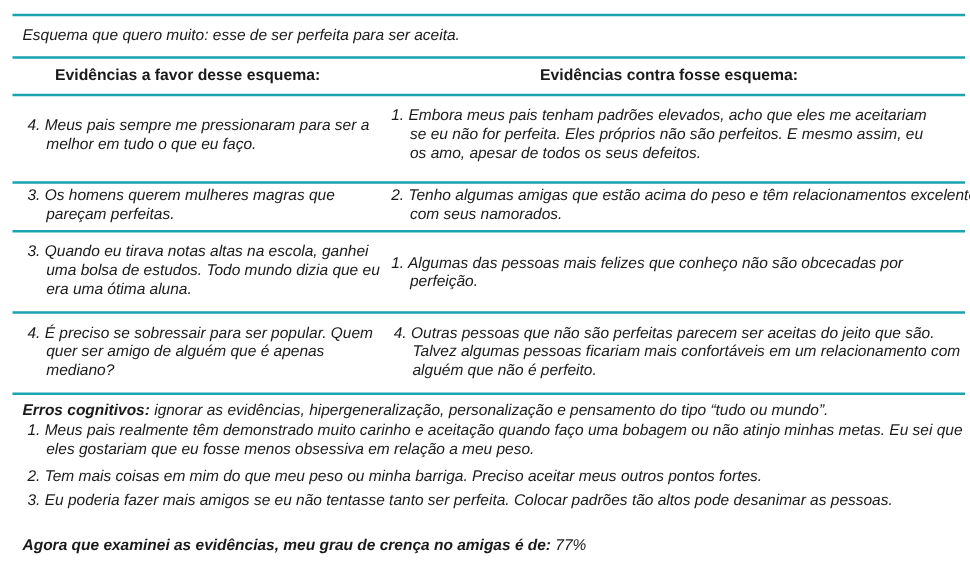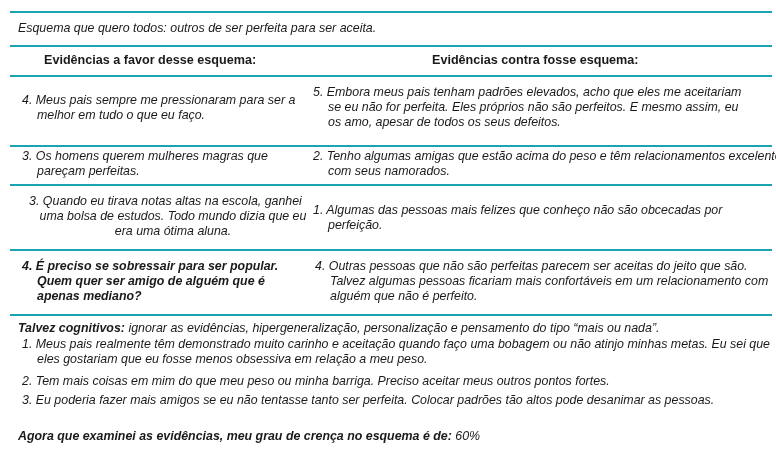--- a/index.html
+++ b/index.html
@@ -20,43 +20,43 @@
 
 <div class="hr" style="top:11px;"></div>
 <div class="hr" style="top:45px;"></div>
 <div class="hr" style="top:75px;"></div>
 <div class="hr" style="top:145px;"></div>
 <div class="hr" style="top:184px;"></div>
 <div class="hr" style="top:249px;"></div>
 <div class="hr" style="top:314px;"></div>
 
 <div class="abs it" style="left:18px; top:21px; line-height:15px;">
-  <span>Esquema que quero todos:</span>
-  <span>outros de ser perfeita para ser aceita.</span>
+  <span>Esquema que quero muito:</span>
+  <span>esse de ser perfeita para ser aceita.</span>
 </div>
 
 <div class="abs b" style="left:44px; top:53px; font-size:12.6px;">Evidências a favor desse esquema:</div>
 <div class="abs b" style="left:432px; top:53px; font-size:12.6px;">Evidências contra fosse esquema:</div>
 
 <div class="cell item" style="left:22px; top:93px; width:272px;">4. Meus pais sempre me pressionaram para ser a melhor em tudo o que eu faço.</div>
-<div class="cell item" style="left:313px; top:85px; width:420px;">5. Embora meus pais tenham padrões elevados, acho que eles me aceitariam se eu não for perfeita. Eles próprios não são perfeitos. E mesmo assim, eu os amo, apesar de todos os seus defeitos.</div>
+<div class="cell item" style="left:313px; top:85px; width:420px;">1. Embora meus pais tenham padrões elevados, acho que eles me aceitariam se eu não for perfeita. Eles próprios não são perfeitos. E mesmo assim, eu os amo, apesar de todos os seus defeitos.</div>
 
 <div class="cell item" style="left:22px; top:149px; width:272px;">3. Os homens querem mulheres magras que pareçam perfeitas.</div>
 <div class="cell item" style="left:313px; top:149px; width:460px;">2. Tenho algumas amigas que estão acima do peso e têm relacionamentos excelentes com seus namorados.</div>
 
-<div class="cell item" style="left:22px; top:194px; width:272px;text-align:center;">3. Quando eu tirava notas altas na escola, ganhei uma bolsa de estudos. Todo mundo dizia que eu era uma ótima aluna.</div>
+<div class="cell item" style="left:22px; top:194px; width:272px;">3. Quando eu tirava notas altas na escola, ganhei uma bolsa de estudos. Todo mundo dizia que eu era uma ótima aluna.</div>
 <div class="cell item" style="left:313px; top:203px; width:440px;">1. Algumas das pessoas mais felizes que conheço não são obcecadas por perfeição.</div>
 
-<div class="cell item" style="left:22px; top:259px; width:272px;font-weight:bold;">4. É preciso se sobressair para ser popular. Quem quer ser amigo de alguém que é apenas mediano?</div>
+<div class="cell item" style="left:22px; top:259px; width:272px;">4. É preciso se sobressair para ser popular. Quem quer ser amigo de alguém que é apenas mediano?</div>
 <div class="cell item" style="left:315px; top:259px; width:440px;">4. Outras pessoas que não são perfeitas parecem ser aceitas do jeito que são. Talvez algumas pessoas ficariam mais confortáveis em um relacionamento com alguém que não é perfeito.</div>
 
 <div class="bottom-line" style="top:321px;">
-  <span class="b">Talvez cognitivos:</span>
-  <span>ignorar as evidências, hipergeneralização, personalização e pensamento do tipo “mais ou nada”.</span>
+  <span class="b">Erros cognitivos:</span>
+  <span>ignorar as evidências, hipergeneralização, personalização e pensamento do tipo “tudo ou mundo”.</span>
 </div>
 <div class="cell item" style="left:22px; top:337px; width:745px;">1. Meus pais realmente têm demonstrado muito carinho e aceitação quando faço uma bobagem ou não atinjo minhas metas. Eu sei que eles gostariam que eu fosse menos obsessiva em relação a meu peso.</div>
 <div class="cell item" style="left:22px; top:374px; width:745px;">2. Tem mais coisas em mim do que meu peso ou minha barriga. Preciso aceitar meus outros pontos fortes.</div>
 <div class="cell item" style="left:22px; top:393px; width:745px;">3. Eu poderia fazer mais amigos se eu não tentasse tanto ser perfeita. Colocar padrões tão altos pode desanimar as pessoas.</div>
 
 <div class="bottom-line" style="top:429px;">
-  <span class="b">Agora que examinei as evidências, meu grau de crença no esquema é de:</span>
-  <span>60%</span>
+  <span class="b">Agora que examinei as evidências, meu grau de crença no amigas é de:</span>
+  <span>77%</span>
 </div>
 
 </body></html>

